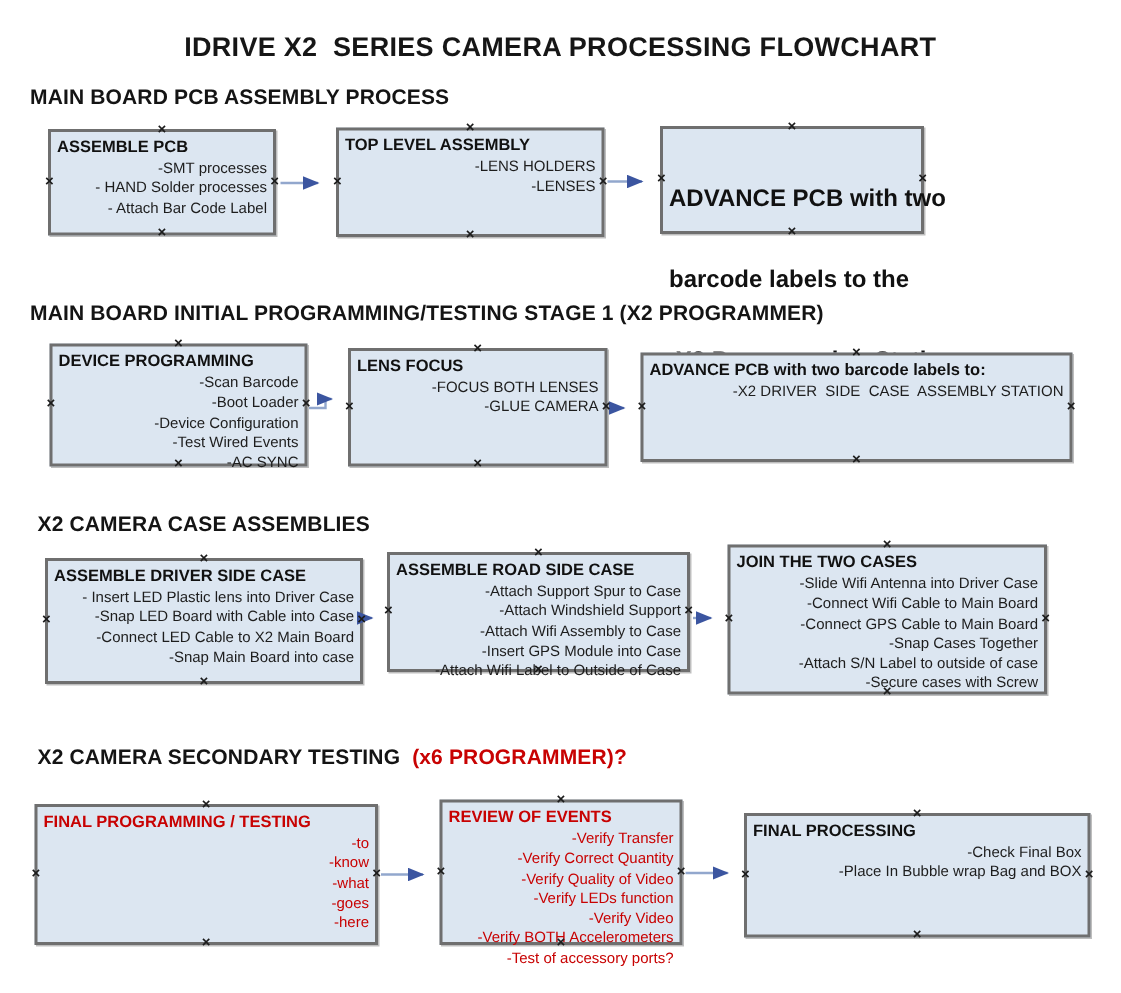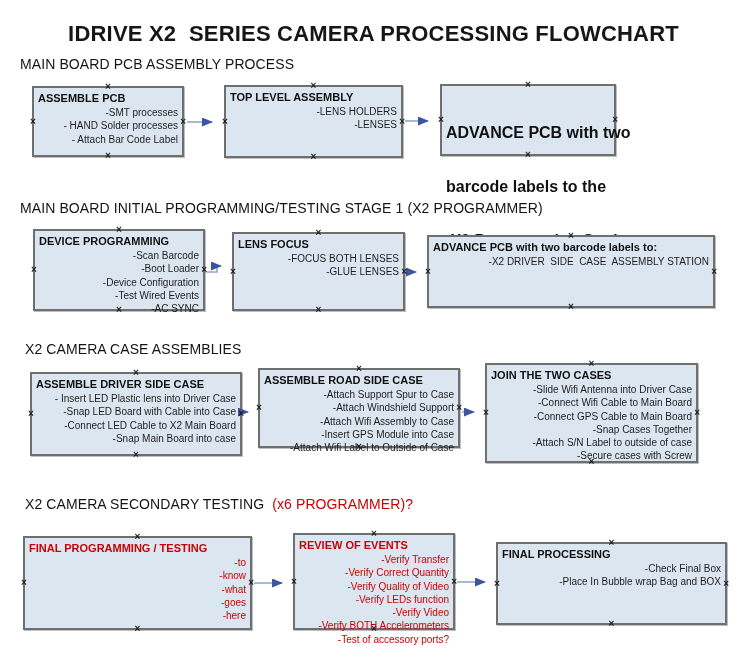--- a/index.html
+++ b/index.html
@@ -2,24 +2,24 @@
 <html style="--box-fill: #dce6f1; --box-border: #6f6f6f; --red: #c80202; --arrow-line: #92a7cd; --arrow-head: #3b55a0;"><head>
 <meta charset="utf-8">
 <style>
   html,body{margin:0;padding:0;background:#fff;}
   #canvas{
     position:relative;width:747px;height:662px;background:#fff;overflow:hidden;
     font-family:"Liberation Sans",sans-serif;color:#111;
   }
   .main-title{
     position:absolute;top:21px;left:0;width:100%;text-align:center;
-    font-size:22px;font-weight:bold;white-space:pre;letter-spacing:.2px;color:#161616;
+    font-size:18px;font-weight:bold;white-space:pre;letter-spacing:.2px;color:#161616;
   }
   .sec-heading{
-    position:absolute;font-size:14px;font-weight:normal;white-space:pre;color:#141414;letter-spacing:.1px;
+    position:absolute;font-size:14px;font-weight:bold;white-space:pre;color:#141414;letter-spacing:.1px;
   }
   .sec-heading .red-part{color:var(--red,#c80202);}
   .fbox{
     position:absolute;box-sizing:border-box;
     background:var(--box-fill,#dce6f1);
     border:2px solid var(--box-border,#6f6f6f);
     padding:2px 4px 2px 4px;
     box-shadow:1px 1px 0 rgba(110,110,110,.45);
   }
   .btitle{font-size:11px;font-weight:bold;line-height:15px;white-space:pre;padding-top:1px;}
@@ -89,21 +89,21 @@
     <div class="bitem">-AC SYNC</div>
   <span class="handle h-t">×</span>
       <span class="handle h-b">×</span>
       <span class="handle h-l">×</span>
       <span class="handle h-r">×</span>
     </div>
 
   <div class="fbox" style="left:232px;top:232px;width:173px;height:79px;">
     <div class="btitle">LENS FOCUS</div>
     <div class="bitem">-FOCUS BOTH LENSES</div>
-    <div class="bitem">-GLUE LENSES</div>
+    <div class="bitem">-GLUE CAMERA</div>
   <span class="handle h-t">×</span>
       <span class="handle h-b">×</span>
       <span class="handle h-l">×</span>
       <span class="handle h-r">×</span>
     </div>
 
   <div class="fbox" style="left:427px;top:235px;width:288px;height:73px;">
     <div class="btitle">ADVANCE PCB with two barcode labels to:</div>
     <div class="bitem">-X2 DRIVER  SIDE  CASE  ASSEMBLY STATION</div>
   <span class="handle h-t">×</span>

